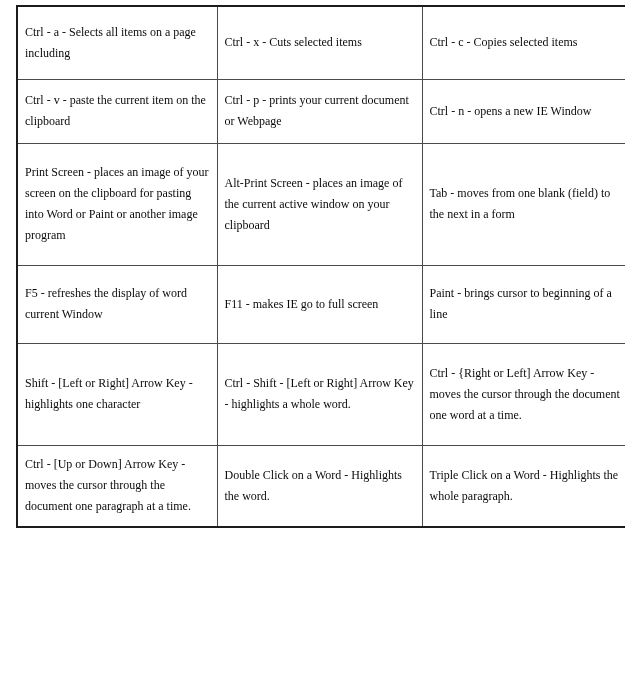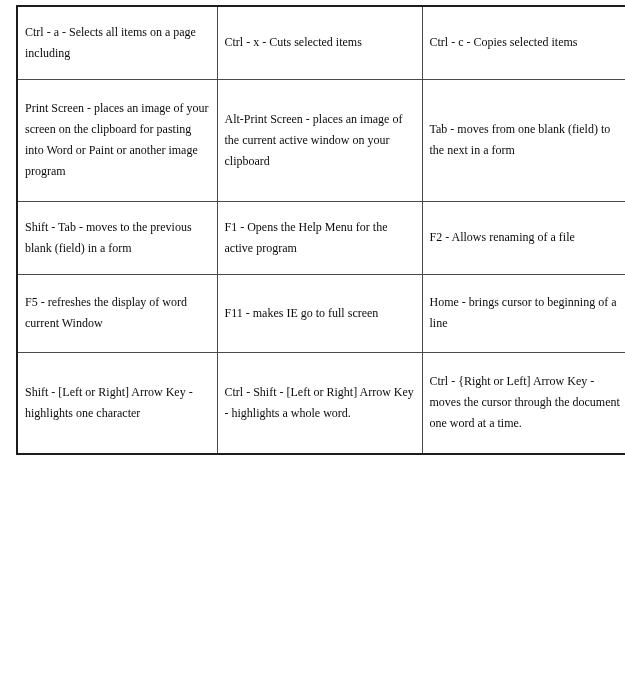--- a/index.html
+++ b/index.html
@@ -58,35 +58,40 @@
       <col style="width:200px">
       <col style="width:205px">
       <col style="width:204px">
     </colgroup>
     <tbody>
       <tr class="r0">
         <td>Ctrl - a - Selects all items on a page including</td>
         <td>Ctrl - x - Cuts selected items</td>
         <td>Ctrl - c - Copies selected items</td>
       </tr>
+      <tr class="r1">
+        <td>Ctrl - v - paste the current item on the clipboard</td>
+        <td>Ctrl - p - prints your current document or Webpage</td>
+        <td>Ctrl - n - opens a new IE Window</td>
+      </tr>
       <tr class="r2">
         <td>Print Screen - places an image of your screen on the clipboard for pasting into Word or Paint or another image program</td>
         <td>Alt-Print Screen - places an image of the current active window on your clipboard</td>
         <td>Tab - moves from one blank (field) to the next in a form</td>
       </tr>
-      <tr class="r3">
-        <td>Shift - Tab - moves to the previous blank (field) in a form</td>
-        <td>F1 - Opens the Help Menu for the active program</td>
-        <td>F2 - Allows renaming of a file</td>
-      </tr>
       <tr class="r4">
         <td>F5 - refreshes the display of word current Window</td>
         <td>F11 - makes IE go to full screen</td>
-        <td>Home - brings cursor to beginning of a line</td>
+        <td>Paint - brings cursor to beginning of a line</td>
       </tr>
       <tr class="r6">
         <td>Shift - [Left or Right] Arrow Key - highlights one character</td>
         <td>Ctrl - Shift - [Left or Right] Arrow Key - highlights a whole word.</td>
         <td>Ctrl - {Right or Left] Arrow Key - moves the cursor through the document one word at a time.</td>
       </tr>
+      <tr class="r7">
+        <td>Ctrl - [Up or Down] Arrow Key - moves the cursor through the document one paragraph at a time.</td>
+        <td>Double Click on a Word - Highlights the word.</td>
+        <td>Triple Click on a Word - Highlights the whole paragraph.</td>
+      </tr>
     </tbody>
   </table>
 </div>
 
 </body></html>

